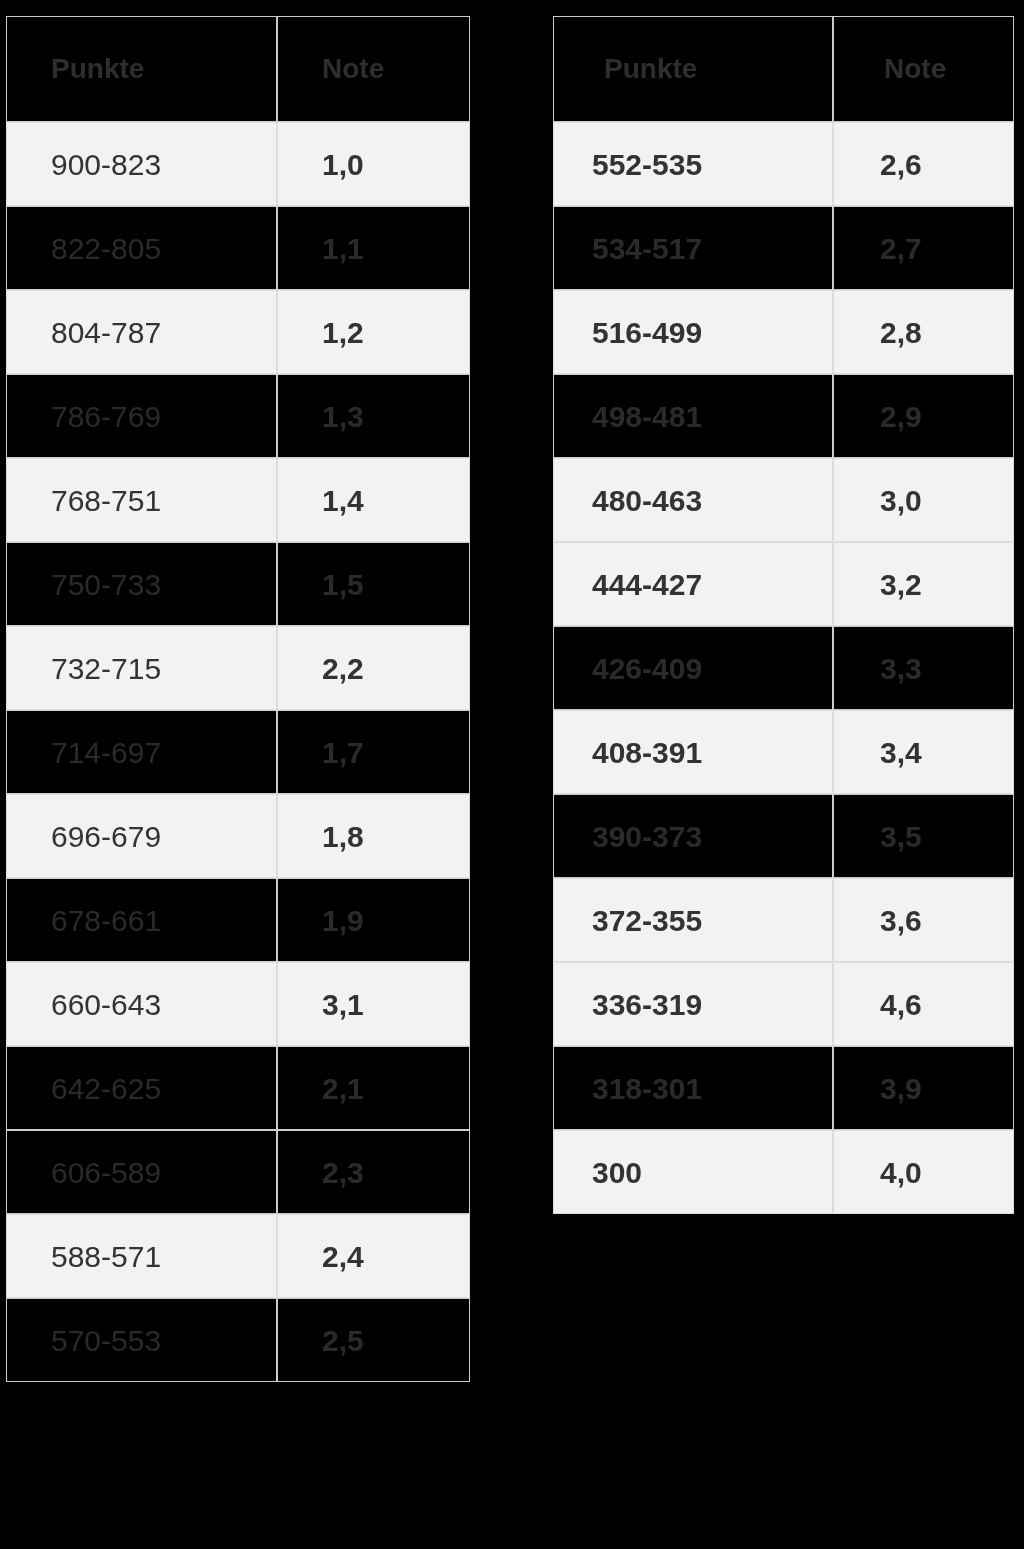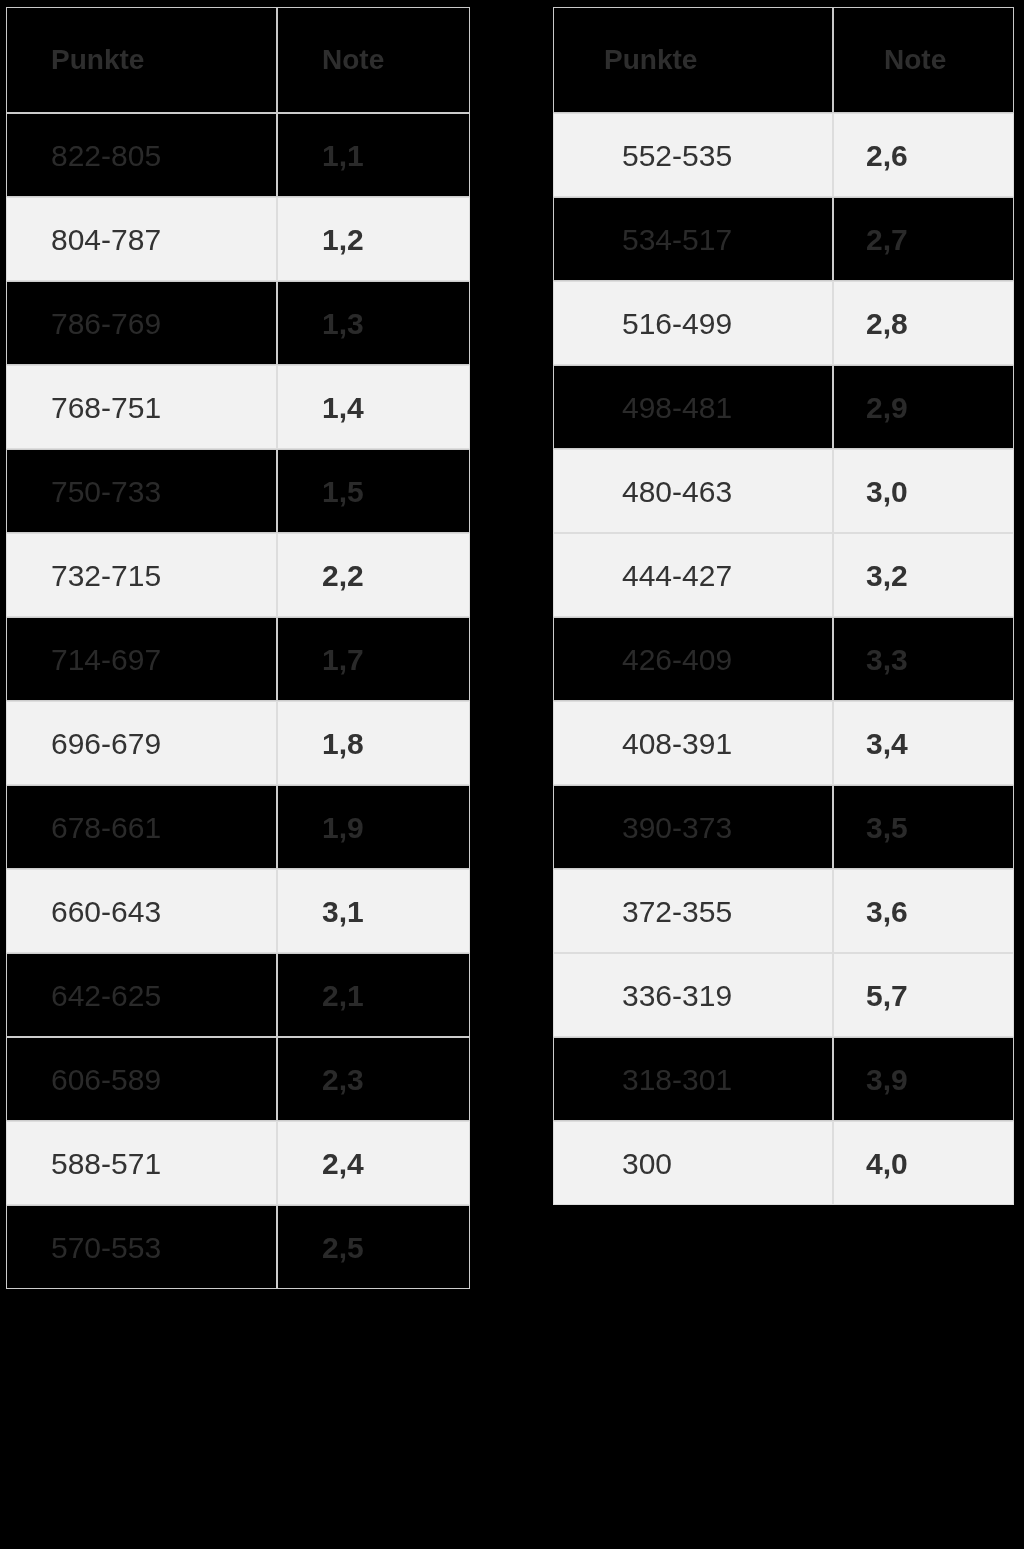--- a/index.html
+++ b/index.html
@@ -20,21 +20,21 @@
   #page {
     position: relative;
     width: 1024px;
     height: 1549px;
     background: #000000;
   }
 
   
   .grade-table {
     position: absolute;
-    top: 7px;
+    top: 16px;
     border-collapse: separate;
     border-spacing: 0;
     table-layout: fixed;
     background: #1d4ed8;
     border-radius: 27px;
   }
 
   #table-left  { left: 6px;   width: 464px; }
   #table-right { left: 553px; width: 461px; }
 
@@ -79,41 +79,45 @@
   .grade-table tbody tr.row-dark td {
     background: #000000;
     color: #2a2a2a;
     border-color: #cccccc;
   }
 
   
   .cell-punkte { font-weight: 400; }
   .cell-note   { font-weight: bold; }
 
-  #table-right tbody td.cell-punkte { padding-left: 68px; }
-  #table-right tbody td.cell-note   { padding-left: 32px; }
+  #table-right tbody td.cell-punkte { padding-left: 38px; font-weight: bold; }
+  #table-right tbody td.cell-note   { padding-left: 46px; }
   #table-left  tbody td.cell-note   { padding-left: 44px; }
 </style>
 </head>
 <body>
 
 <div id="page">
 
   <table class="grade-table" id="table-left">
     <colgroup>
         <col class="c-punkte">
         <col class="c-note">
       </colgroup>
     <thead>
       <tr>
         <th>Punkte</th>
         <th>Note</th>
       </tr>
     </thead>
     <tbody>
+        <tr class="row-light">
+          <td class="cell-punkte">900-823</td>
+          <td class="cell-note">1,0</td>
+        </tr>
         <tr class="row-dark">
           <td class="cell-punkte">822-805</td>
           <td class="cell-note">1,1</td>
         </tr>
         <tr class="row-light">
           <td class="cell-punkte">804-787</td>
           <td class="cell-note">1,2</td>
         </tr>
         <tr class="row-dark">
           <td class="cell-punkte">786-769</td>
@@ -213,21 +217,21 @@
         <tr class="row-dark">
           <td class="cell-punkte">390-373</td>
           <td class="cell-note">3,5</td>
         </tr>
         <tr class="row-light">
           <td class="cell-punkte">372-355</td>
           <td class="cell-note">3,6</td>
         </tr>
         <tr class="row-light">
           <td class="cell-punkte">336-319</td>
-          <td class="cell-note">5,7</td>
+          <td class="cell-note">4,6</td>
         </tr>
         <tr class="row-dark">
           <td class="cell-punkte">318-301</td>
           <td class="cell-note">3,9</td>
         </tr>
         <tr class="row-light">
           <td class="cell-punkte">300</td>
           <td class="cell-note">4,0</td>
         </tr>
       </tbody>

